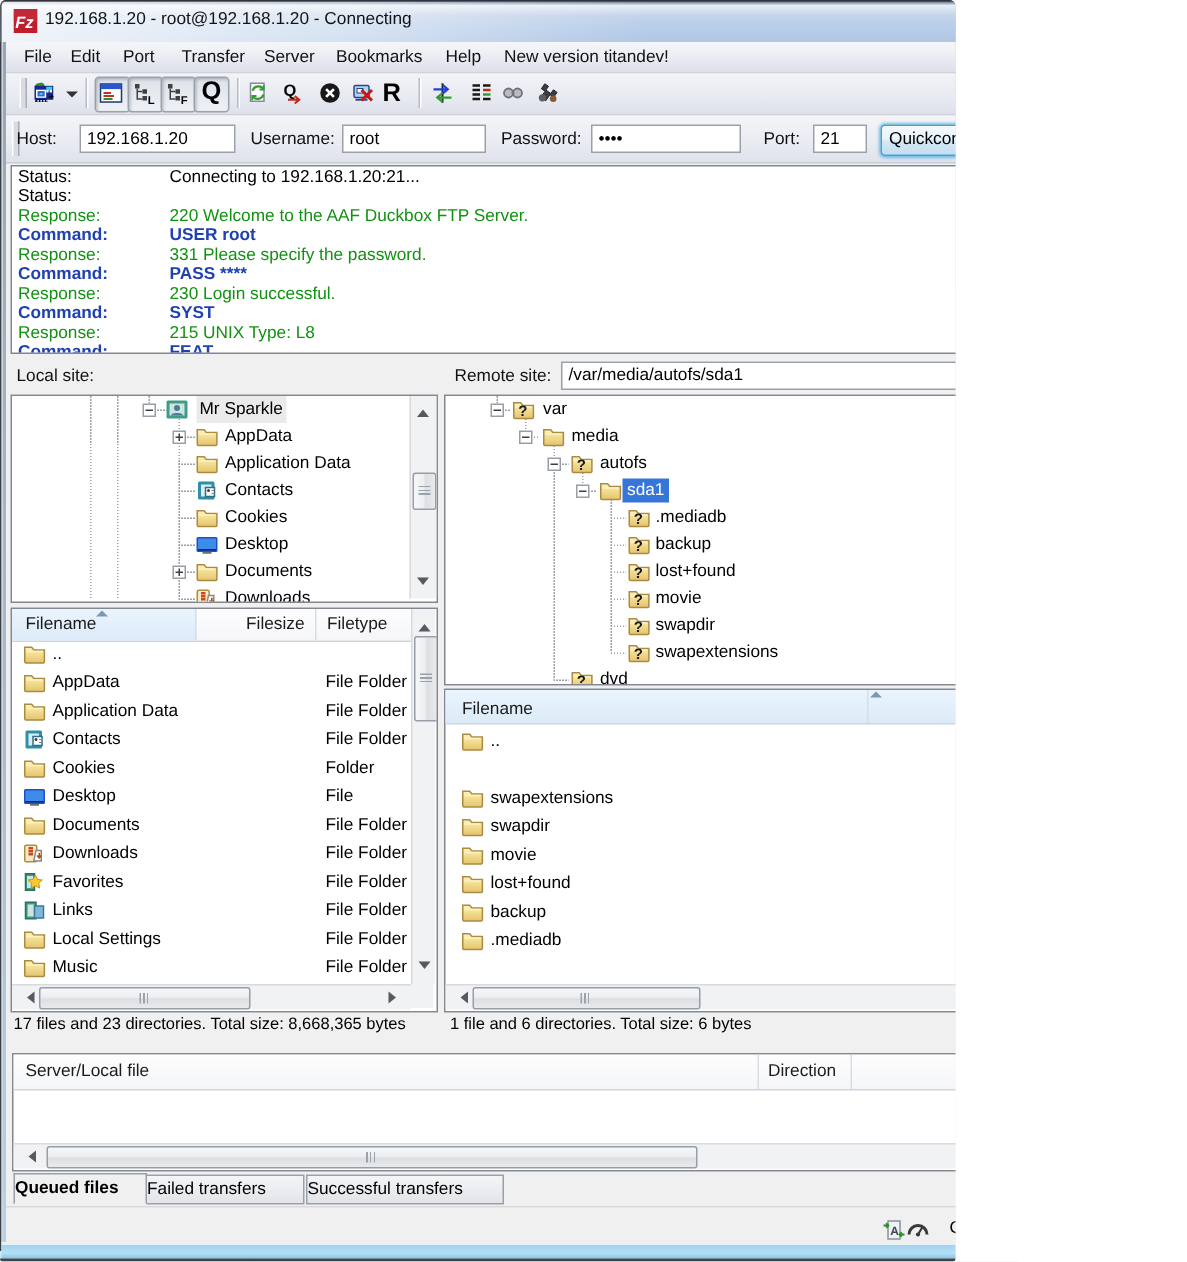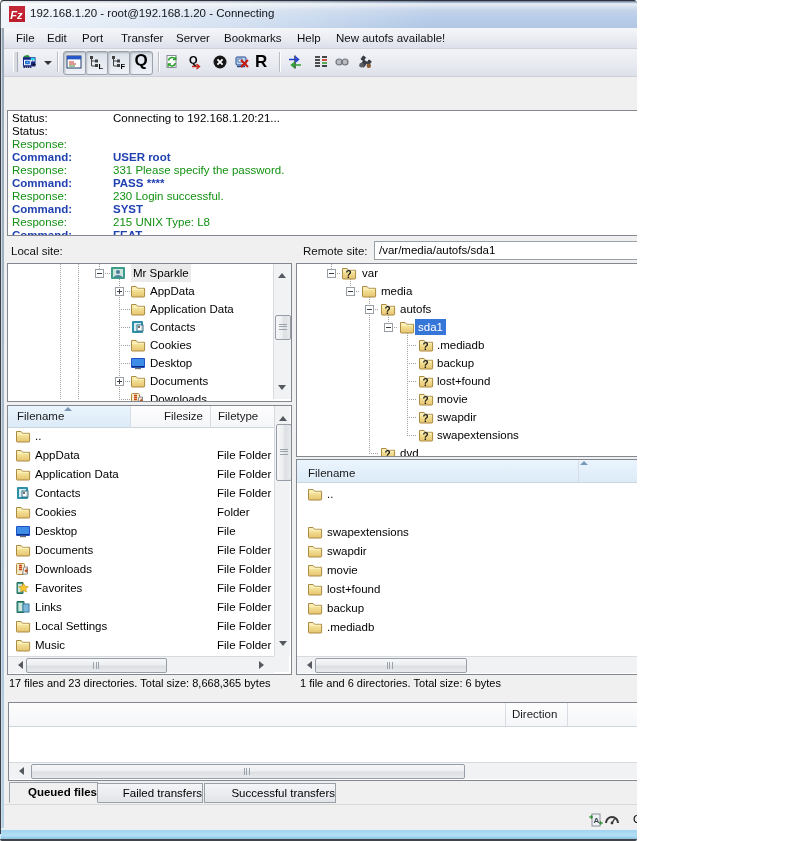--- a/index.html
+++ b/index.html
@@ -58,21 +58,21 @@
 .i16{position:absolute;width:16px;height:16px;}
 
 .lhdr{position:absolute;height:21px;background:linear-gradient(to bottom,#fdfdfe,#f5f6f8);border-bottom:1px solid #cdd5dd;}
 .lhdr .col{position:absolute;top:0;height:21px;font-size:11.5px;line-height:21px;color:#1a1a1a;}
 .lhdr .colsep{position:absolute;top:0;width:1px;height:21px;background:#d8dde3;}
 .lhdr .sorted{background:linear-gradient(to bottom,#eaf4fd,#dcebf8);}
 .sortarr{position:absolute;width:0;height:0;border:4px solid transparent;border-bottom:4px solid #7a98b8;border-top:none;}
 .frow{position:absolute;height:19px;font-size:11.5px;line-height:19px;color:#000;white-space:pre;}
 .statusline{position:absolute;font-size:11px;color:#000;}
 
-.tab{position:absolute;font-size:11.5px;border:1px solid #9aa0a8;background:linear-gradient(to bottom,#f4f5f7,#e2e4e9);text-align:right;}
+.tab{position:absolute;font-size:11.5px;border:1px solid #9aa0a8;background:linear-gradient(to bottom,#f4f5f7,#e2e4e9);text-align:left;}
 .tab.active{background:#f0f0f0;border-bottom:1px solid #f0f0f0;font-weight:bold;}
 
 .sb{position:absolute;background:#f1f2f4;}
 .sbthumb{position:absolute;border:1px solid #979ea8;border-radius:2px;background:linear-gradient(to right,#f6f7f8 0%,#eceef0 45%,#dcdfe3 55%,#e8eaed 100%);}
 .sbthumb.h{background:linear-gradient(to bottom,#f6f7f8 0%,#eceef0 45%,#dcdfe3 55%,#e8eaed 100%);}
 .sbthumb:after{content:"";position:absolute;left:3px;right:3px;top:50%;margin-top:-4px;height:7px;background:repeating-linear-gradient(to bottom,#9aa2ac 0 1px,transparent 1px 2.5px);}
 .sbthumb.h:after{left:50%;top:3px;bottom:3px;height:auto;width:7px;margin-left:-4px;margin-top:0;background:repeating-linear-gradient(to right,#9aa2ac 0 1px,transparent 1px 2.5px);}
 .sbthumb.plain:after{content:none;}
 .arr{position:absolute;width:0;height:0;}
 </style></head>
@@ -108,21 +108,21 @@
     </div>
 <div id="client">
   <div id="menubar">
     <div class="mitem" style="left:12px">File</div>
     <div class="mitem" style="left:43px">Edit</div>
     <div class="mitem" style="left:78px">Port</div>
     <div class="mitem" style="left:117px">Transfer</div>
     <div class="mitem" style="left:172px">Server</div>
     <div class="mitem" style="left:220px">Bookmarks</div>
     <div class="mitem" style="left:293px">Help</div>
-    <div class="mitem" style="left:332px">New autofs available!</div>
+    <div class="mitem" style="left:332px">New version titandev!</div>
   </div>
   <div id="toolbar">
     <div class="grip"></div>
     <svg class="ticon" style="left:18px">
           <use href="#isitemgr"></use>
         </svg>
     <div class="arr" style="left:40px;top:12px;border:4px solid transparent;border-top:4px solid #303438"></div>
     <div class="tsep" style="left:53px"></div>
     <div class="tbtn" style="left:59px">
           <svg class="i16" style="left:2px;top:2px">
@@ -163,24 +163,37 @@
     <svg class="ticon" style="left:309px">
           <use href="#icmp"></use>
         </svg>
     <svg class="ticon" style="left:330px">
           <use href="#ifilter"></use>
         </svg>
     <svg class="ticon" style="left:353px">
           <use href="#ibino"></use>
         </svg>
   </div>
+  <div id="qcbar">
+    <div class="grip" style="left:4px;top:4px;height:23px"></div>
+    <div class="qlabel" style="left:7px">Host:</div>
+    <input class="qinput" style="left: 49px; width: 104px;" value="192.168.1.20">
+    <div class="qlabel" style="left:163px">Username:</div>
+    <input class="qinput" style="left: 224px; width: 96px;" value="root">
+    <div class="qlabel" style="left:330px">Password:</div>
+    <input class="qinput" style="left: 390px; width: 100px;" value="••••">
+    <div class="qlabel" style="left:505px">Port:</div>
+    <input class="qinput" style="left: 538px; width: 36px;" value="21">
+    <div id="qcbtn">Quickconnect</div>
+    <div id="qcdrop"></div>
+  </div>
   <div id="log">
     <div class="lrow" style="top:1px"><span class="c1 lstatus">Status:</span><span class="c2 lstatus">Connecting to 192.168.1.20:21...</span></div>
     <div class="lrow" style="top:14px"><span class="c1 lstatus">Status:</span></div>
-    <div class="lrow" style="top:27px"><span class="c1 lresp">Response:</span></div>
+    <div class="lrow" style="top:27px"><span class="c1 lresp">Response:</span><span class="c2 lresp">220 Welcome to the AAF Duckbox FTP Server.</span></div>
     <div class="lrow" style="top:40px"><span class="c1 lcmd">Command:</span><span class="c2 lcmd">USER root</span></div>
     <div class="lrow" style="top:53px"><span class="c1 lresp">Response:</span><span class="c2 lresp">331 Please specify the password.</span></div>
     <div class="lrow" style="top:66px"><span class="c1 lcmd">Command:</span><span class="c2 lcmd">PASS ****</span></div>
     <div class="lrow" style="top:79px"><span class="c1 lresp">Response:</span><span class="c2 lresp">230 Login successful.</span></div>
     <div class="lrow" style="top:92px"><span class="c1 lcmd">Command:</span><span class="c2 lcmd">SYST</span></div>
     <div class="lrow" style="top:105px"><span class="c1 lresp">Response:</span><span class="c2 lresp">215 UNIX Type: L8</span></div>
     <div class="lrow" style="top:118px"><span class="c1 lcmd">Command:</span><span class="c2 lcmd">FEAT</span></div>
     <div class="sb" style="right:0;top:0;width:18px;height:122px;border-left:1px solid #d8dadd;">
       <div class="arr" style="left:4px;top:7px;border:4px solid transparent;border-bottom:5px solid #45494e;"></div>
       <div class="arr" style="left:4px;bottom:7px;border:4px solid transparent;border-top:5px solid #45494e;"></div>
@@ -364,20 +377,21 @@
     <div class="sb" style="left:0;top:196px;width:489px;height:16px;border-top:1px solid #d8dadd;">
       <div class="arr" style="left:6px;top:4px;border:4px solid transparent;border-right:5px solid #555a60;"></div>
       <div class="arr" style="right:6px;top:4px;border:4px solid transparent;border-left:5px solid #555a60;"></div>
       <div class="sbthumb h" style="left:18px;top:1px;width:150px;height:13px"></div>
     </div>
   </div>
   <div class="statusline" style="left:296px;top:649px">1 file and 6 directories. Total size: 6 bytes</div>
 
   <div id="queue" class="panel" style="left:4px;top:674px;width:775px;height:77px">
     <div class="lhdr" style="left:0;top:0;width:773px;height:23px">
+      <div class="col" style="left:0;width:497px;padding-left:8px;box-sizing:border-box;line-height:23px;height:23px">Server/Local file</div>
       <div class="col" style="left:497px;width:62px;padding-left:6px;box-sizing:border-box;line-height:23px;height:23px">Direction</div>
       <div class="colsep" style="left:496px;height:23px"></div>
       <div class="colsep" style="left:558px;height:23px"></div>
     </div>
     <div class="sb" style="left:0;top:59px;width:773px;height:16px;border-top:1px solid #d8dadd;">
       <div class="arr" style="left:6px;top:4px;border:4px solid transparent;border-right:5px solid #555a60;"></div>
       <div class="arr" style="right:6px;top:4px;border:4px solid transparent;border-left:5px solid #555a60;"></div>
       <div class="sbthumb h" style="left:22px;top:1px;width:432px;height:13px"></div>
     </div>
   </div>

